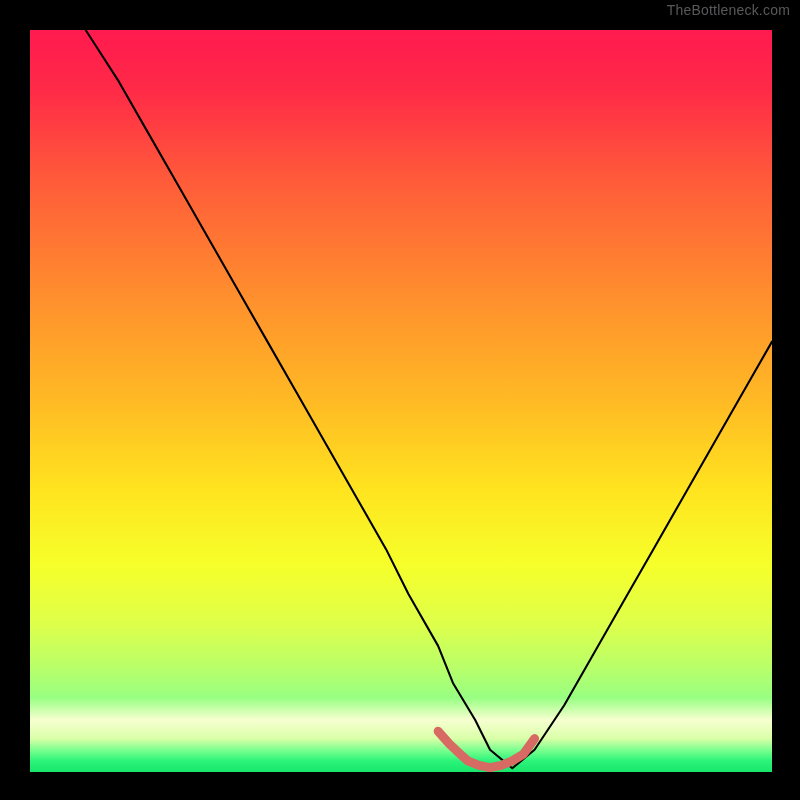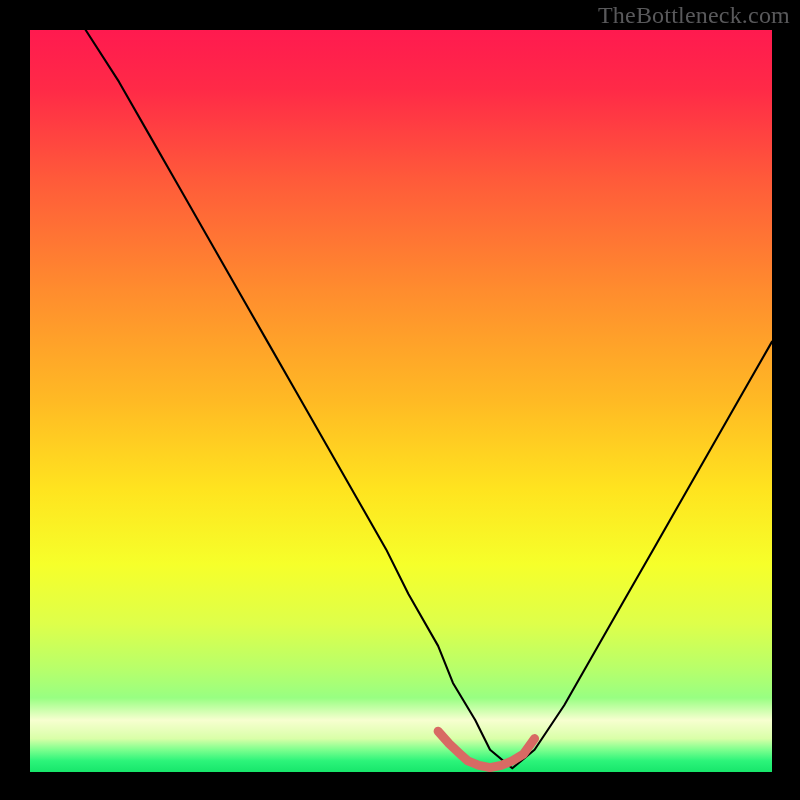--- a/index.html
+++ b/index.html
@@ -13,22 +13,22 @@
   .frame {
     position: relative;
     width: 800px;
     height: 800px;
     background: #000;
   }
   .watermark {
     position: absolute;
     top: 2px;
     right: 10px;
-    font-family: Liberation Serif, serif;
-    font-size: 24px;
+    font-family: Liberation Sans, sans-serif;
+    font-size: 14px;
     color: #59595b;
     letter-spacing: 0.2px;
     font-weight: 500;
   }
   svg {
     position: absolute;
     top: 0;
     left: 0;
   }
 </style>

